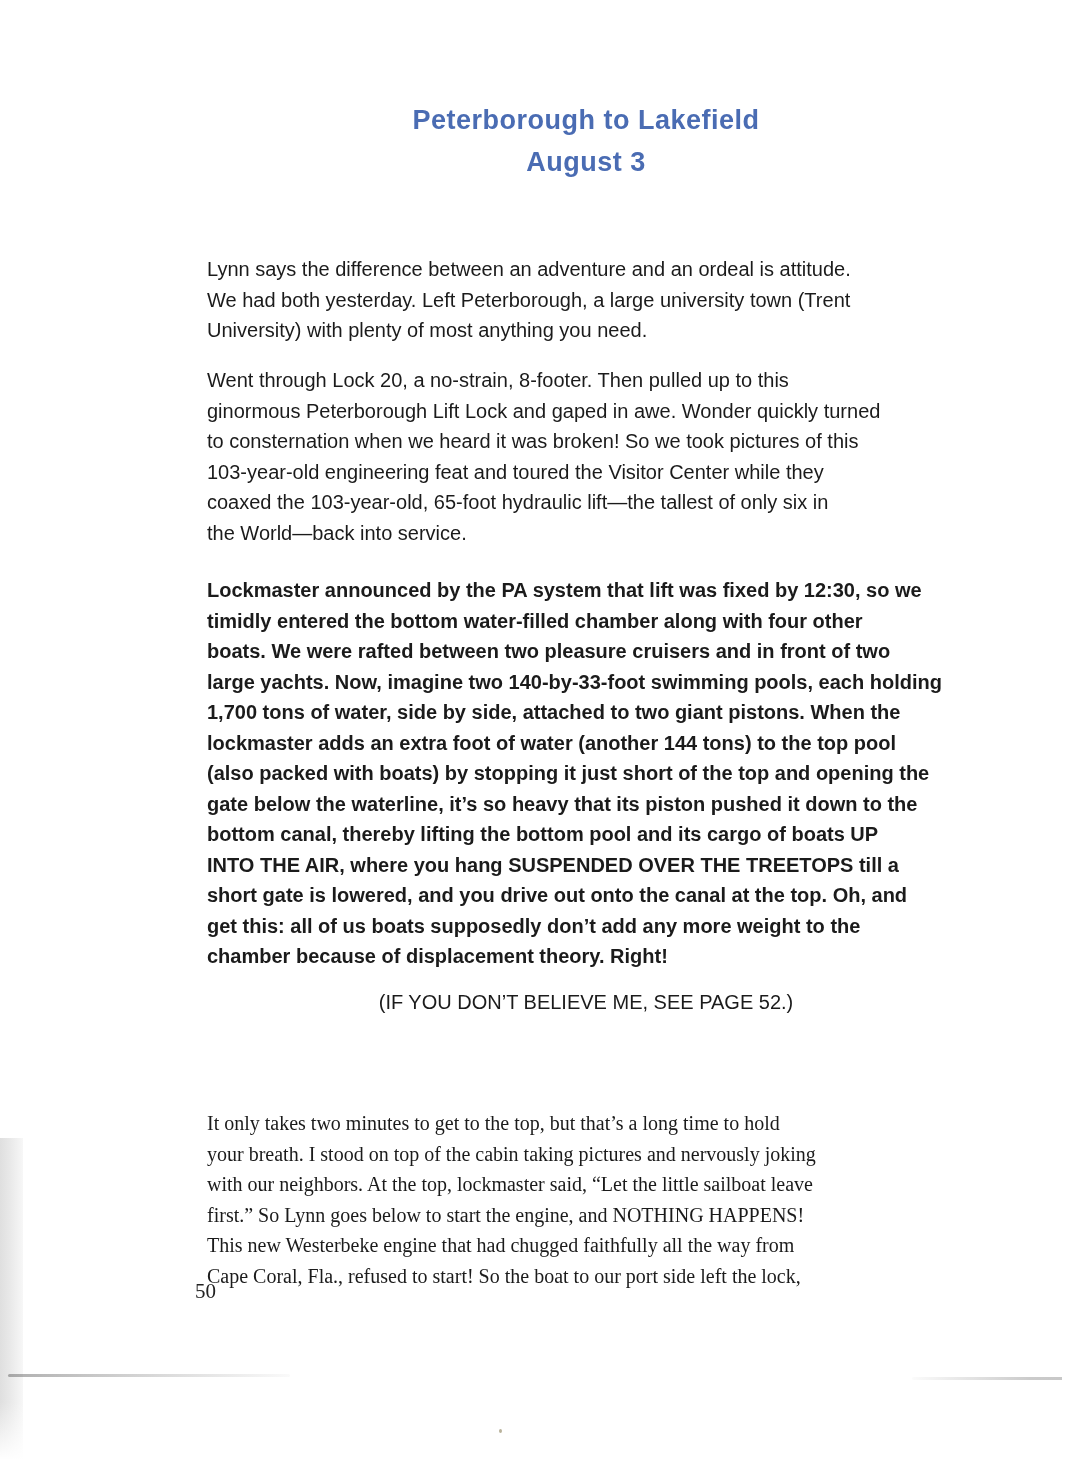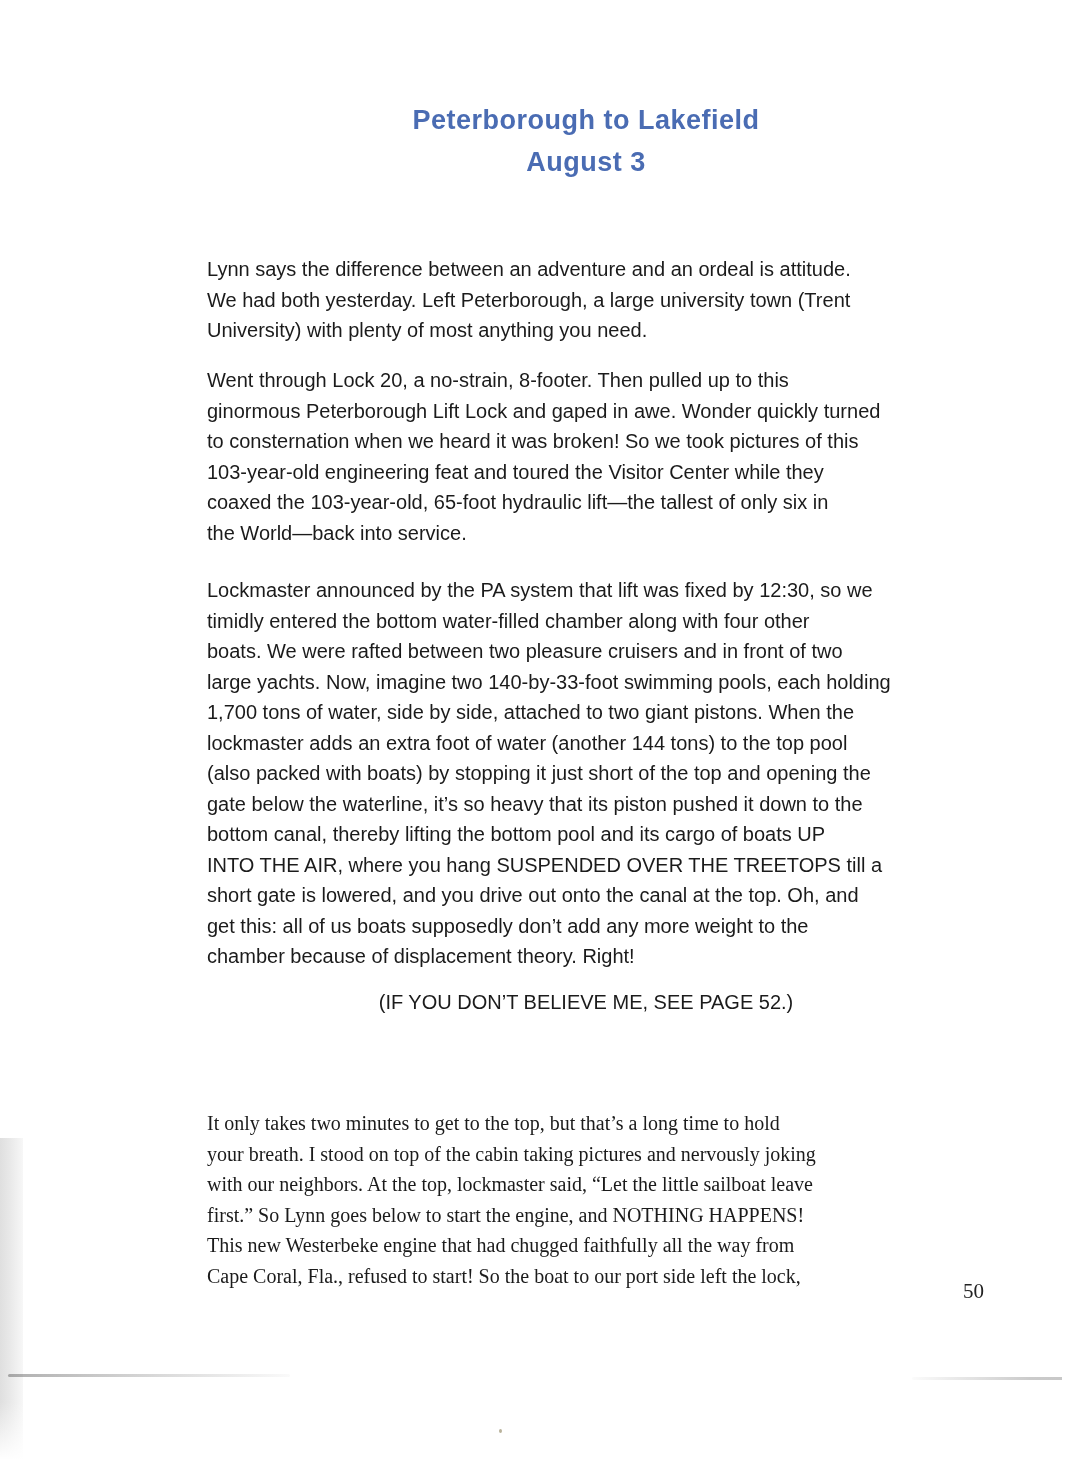--- a/index.html
+++ b/index.html
@@ -27,39 +27,39 @@
     left: 207px;
     width: 760px;
     margin: 0;
     color: #1b1b1b;
     font-size: 20px;
     line-height: 30.5px;
     white-space: pre-line;
   }
   .para-1 { top: 254px; }
   .para-2 { top: 365px; }
-  .para-3 { top: 575px; }
+  .para-3 { top: 575px; font-weight: bold; }
   .para-4 { top: 1108px; font-family: Liberation Serif, serif; }
   .centered-note {
     position: absolute;
     left: 207px;
     top: 987px;
     width: 758px;
     margin: 0;
     text-align: center;
     color: #1b1b1b;
     font-size: 20px;
     line-height: 30px;
   }
   .page-number {
     position: absolute;
-    left: 216px;
+    left: 195px;
     top: 1279px;
     width: 768px;
-    text-align: right;
+    text-align: left;
     color: #222222;
     font-family: "Liberation Serif", serif;
     font-size: 21px;
     line-height: 24px;
   }
   
   .scan-strip {
     position: absolute;
     left: 0;
     top: 1138px;

